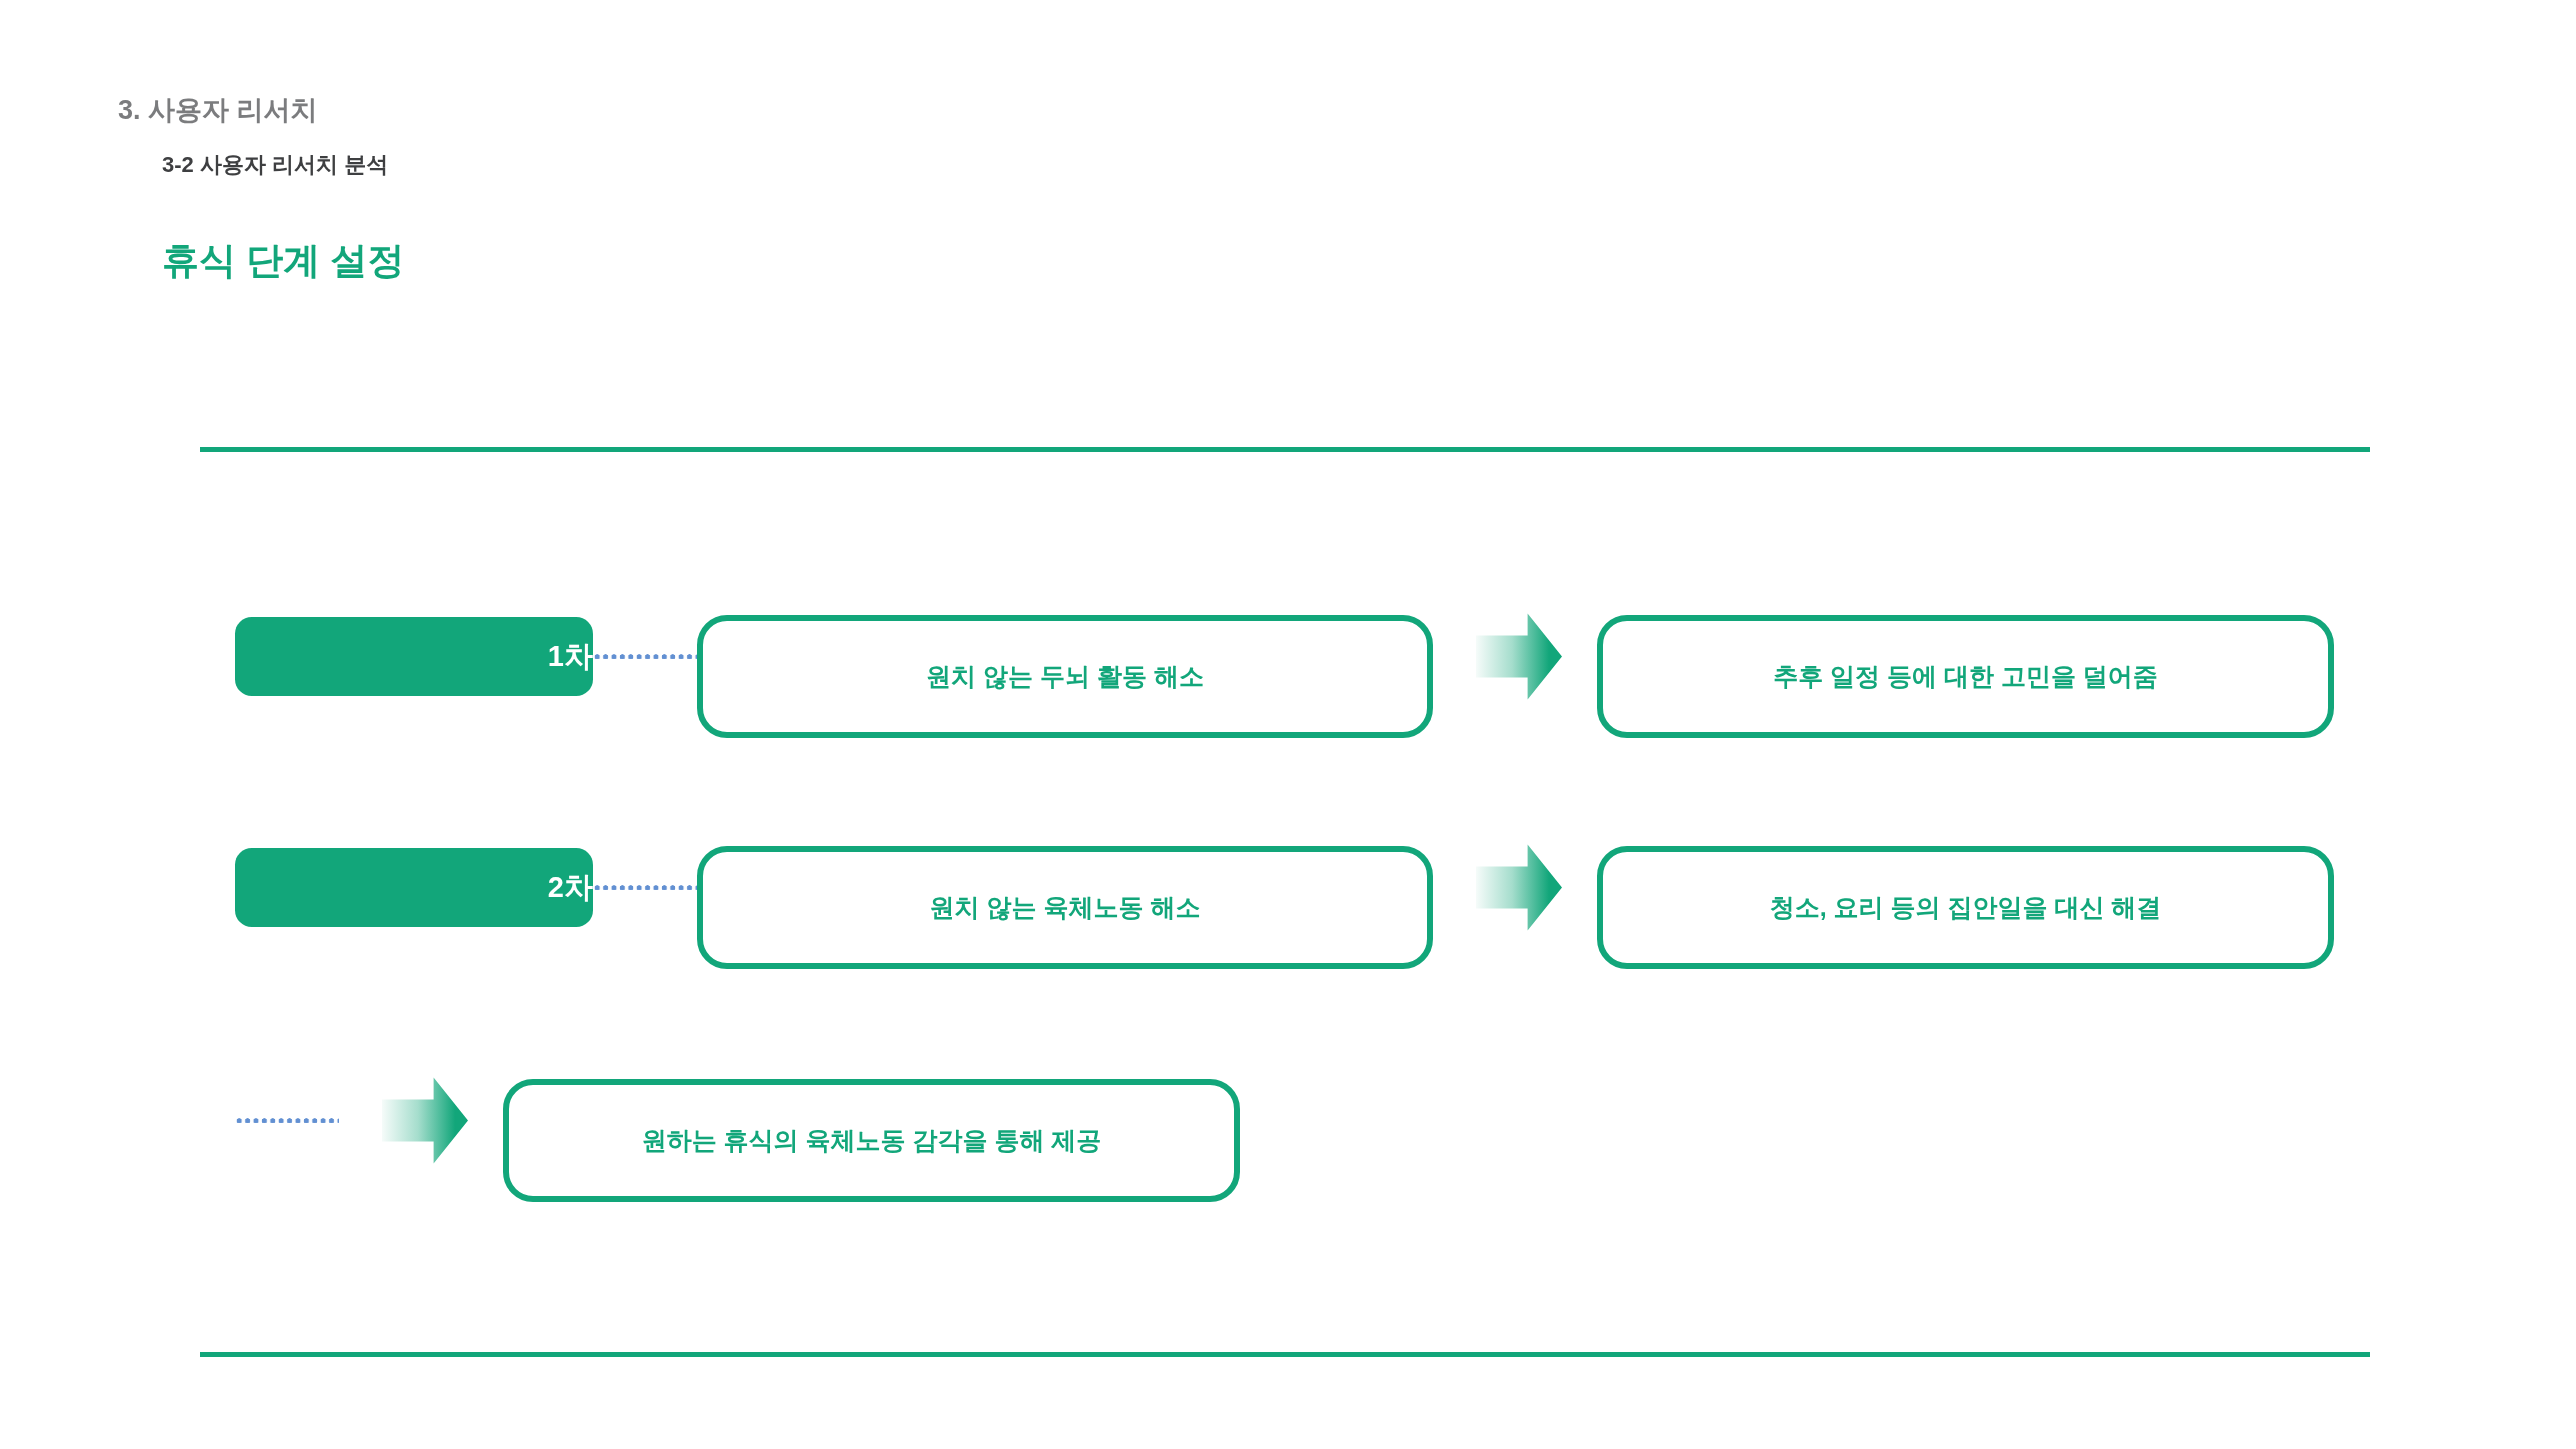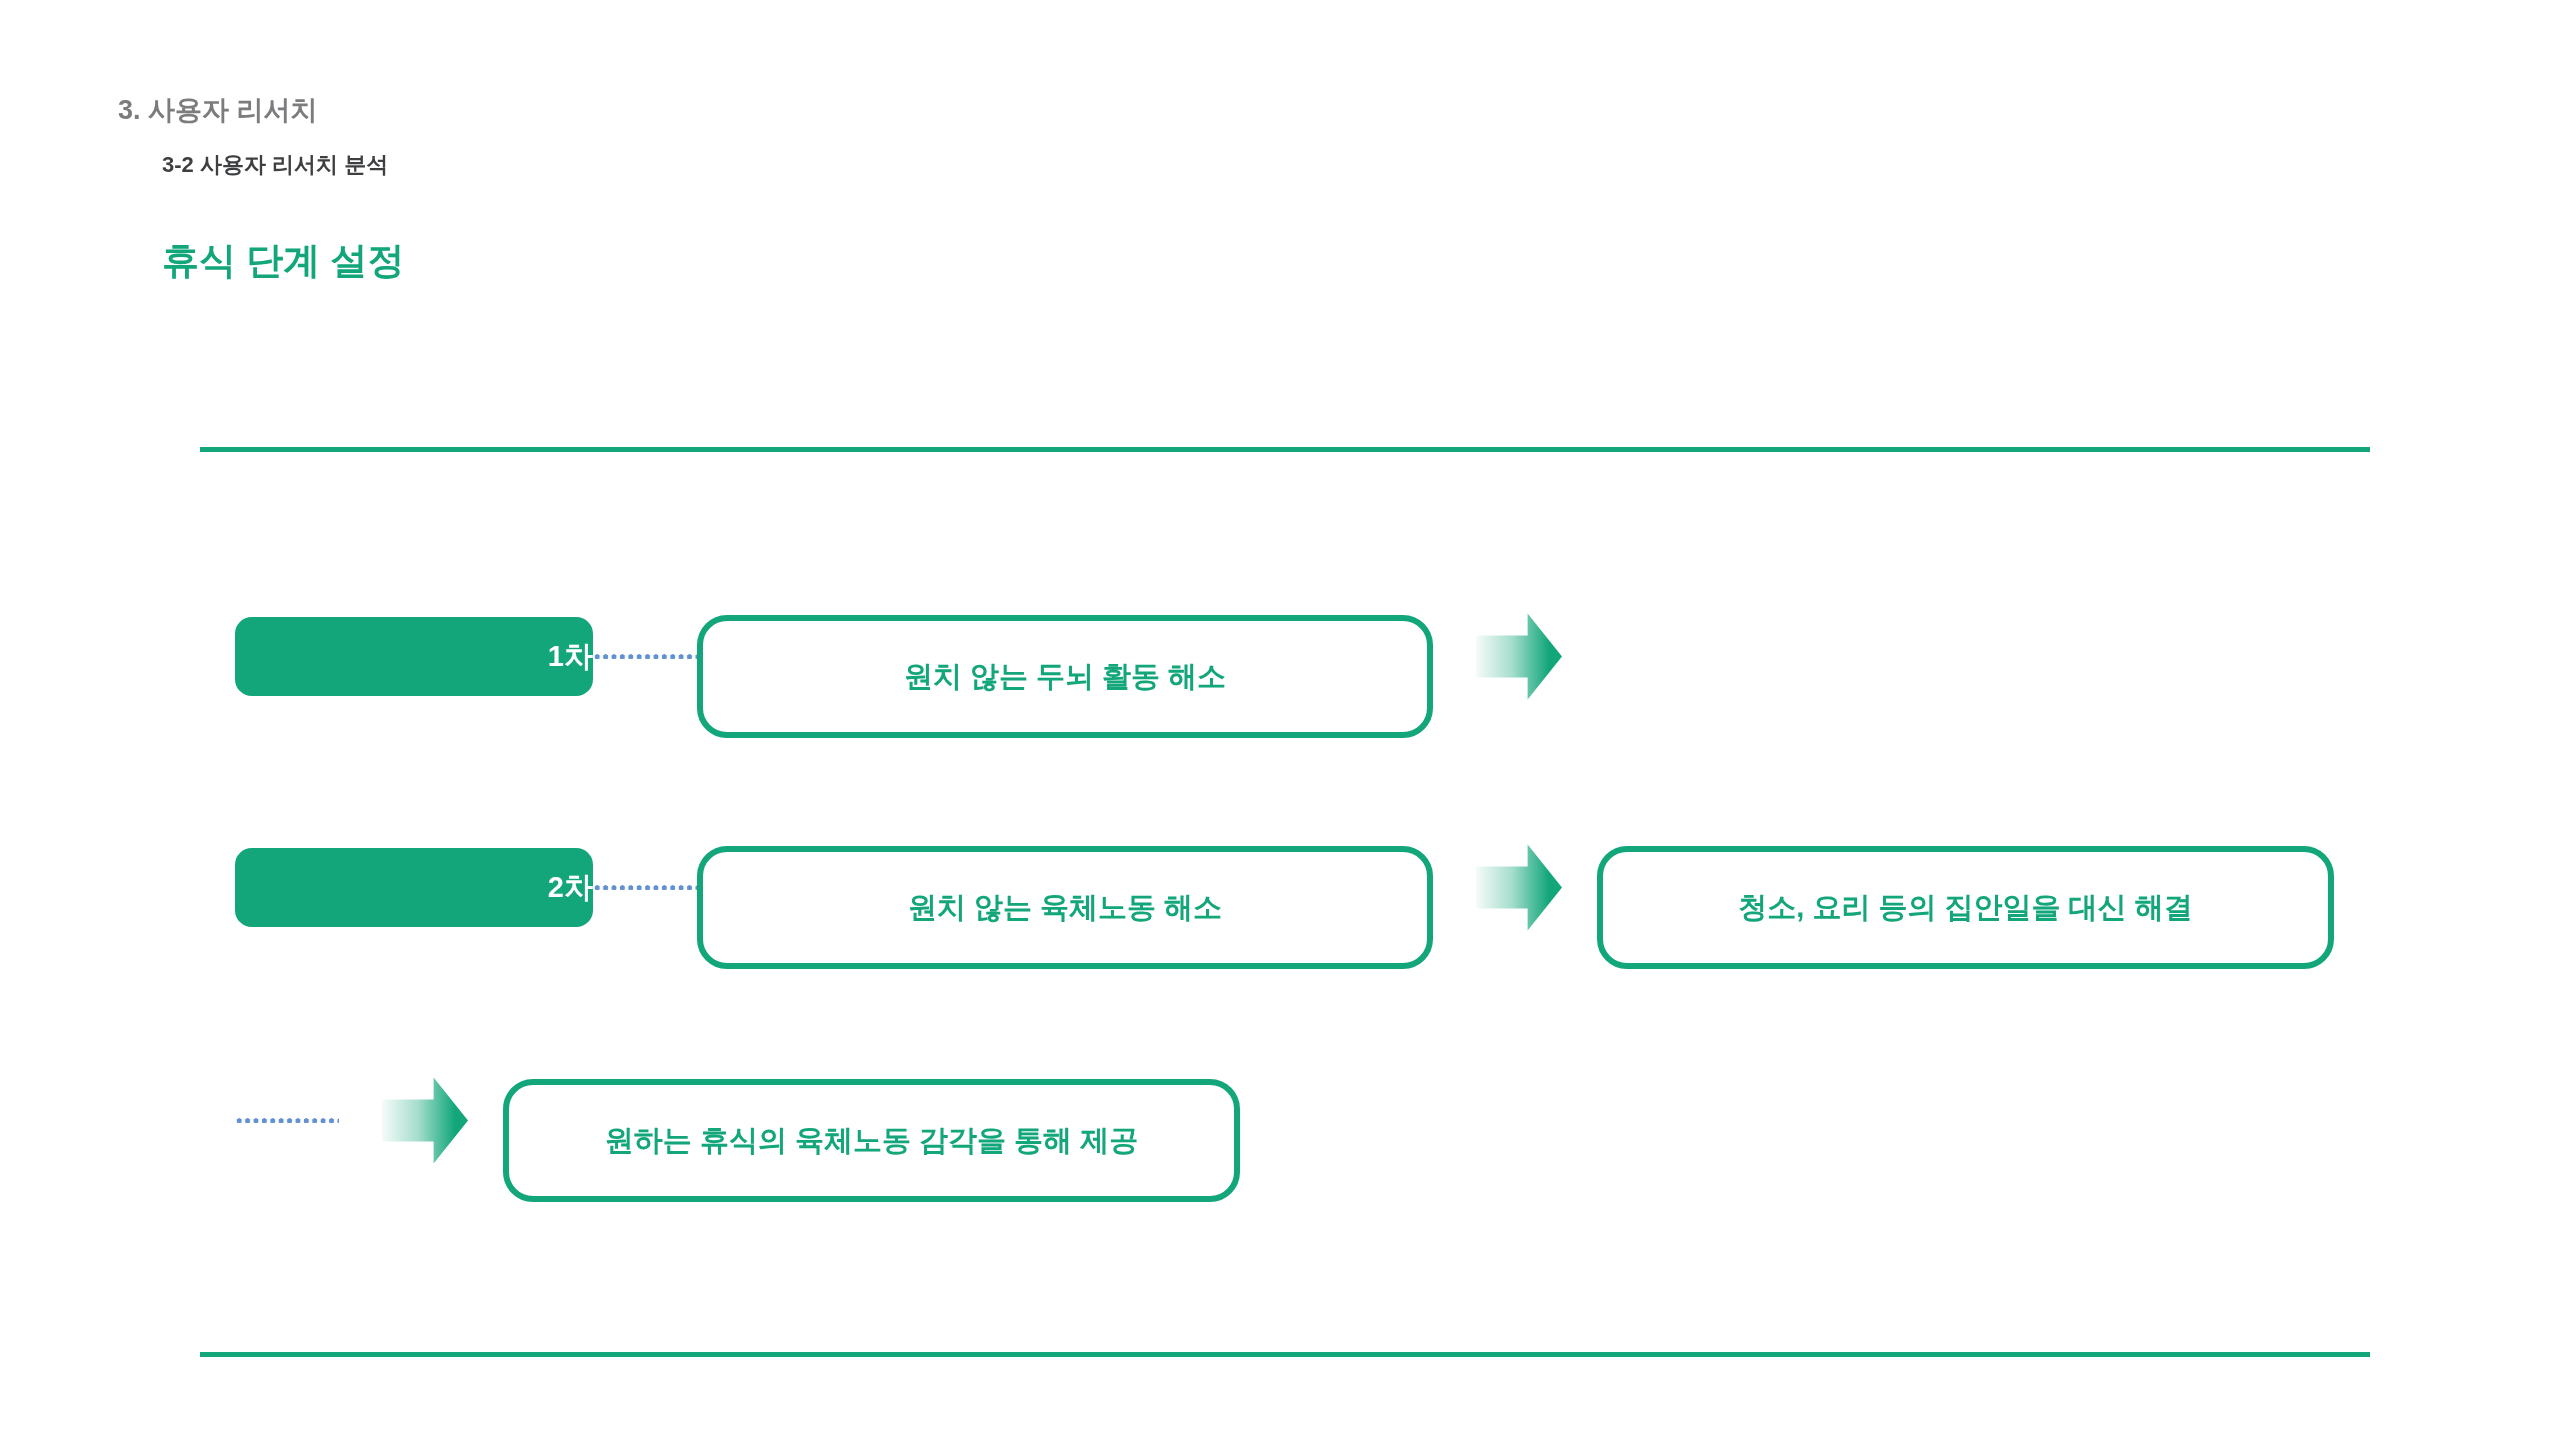--- a/index.html
+++ b/index.html
@@ -86,21 +86,21 @@
 
   .flow-box {
     height: 123px;
     box-sizing: border-box;
     border: 6.4px solid var(--brand_green, #12A67A);
     border-radius: 30px;
     background: #ffffff;
     display: flex; align-items: center; justify-content: center;
     text-align: center;
     color: var(--brand_green, #12A67A);
-    font-size: 29px; font-weight: 700;
+    font-size: 25px; font-weight: 700;
     flex: none;
     padding: 0 28px;
     margin-top: 40px;
   }
   .flow-box.need { width: 736px; }
   .flow-box.solution { width: 737px; margin-left: 35px; }
 
   .flow-arrow {
     width: 86px; height: 88px;
     margin-left: 43px;
@@ -125,20 +125,23 @@
 
   <div class="flow-row r0">
     <div class="stage-badge">
       <span>1차</span>
     </div>
     <div class="connector"></div>
     <div class="flow-box need">
       <span>원치 않는 두뇌 활동 해소</span>
     </div>
     <div class="flow-arrow"></div>
+    <div class="flow-box solution">
+      <span>추후 일정 등에 대한 고민을 덜어줌</span>
+    </div>
   </div>
 
   <div class="flow-row r1">
     <div class="stage-badge">
       <span>2차</span>
     </div>
     <div class="connector"></div>
     <div class="flow-box need">
       <span>원치 않는 육체노동 해소</span>
     </div>

